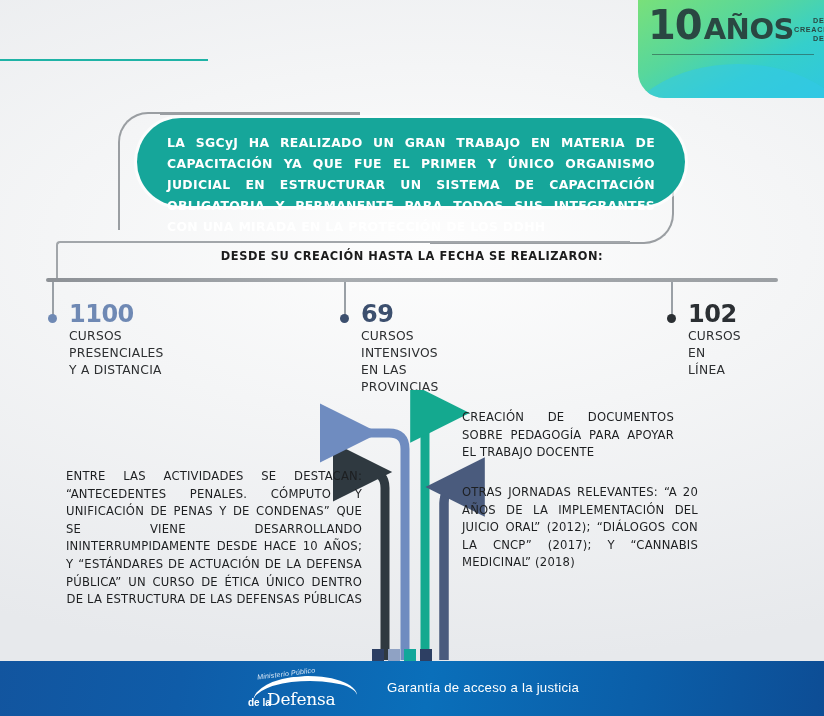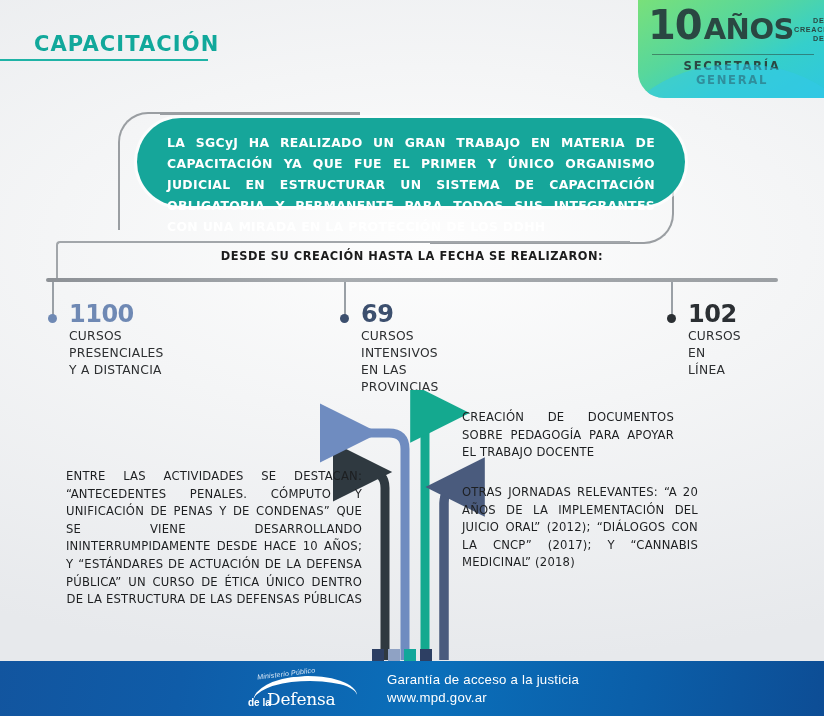--- a/index.html
+++ b/index.html
@@ -226,33 +226,31 @@
   }
   #footer-texts { color:#ffffff; }
   #footer-line1 { font-size:13.2px; letter-spacing:.25px; margin-bottom:3px; }
   #footer-line2 { font-size:13.2px; letter-spacing:.25px; }
 </style>
 </head>
 <body>
 
 <div id="page">
 
-  <div id="header-title">CAPACITACIÓN</div>
   <div id="header-rule"></div>
 
   <div id="logo-badge">
     <div id="logo-top">
       <span id="logo-10">10</span>
       <span id="logo-anios-wrap">
         <span id="logo-anios">AÑOS</span>
         <span id="logo-sub1">DE LA CREACIÓN DE LA</span>
       </span>
     </div>
     <div id="logo-divider"></div>
-    <div id="logo-sec">SECRETARÍA GENERAL</div>
     <div id="logo-sec2">DE CAPACITACIÓN Y JURISPRUDENCIA</div>
   </div>
 
   <div id="frame-left"></div>
   <div id="frame-left-top"></div>
   <div id="frame-right"></div>
   <div id="frame-right-bottom"></div>
   <div id="frame-step"></div>
   <div id="frame-step-top"></div>
 
@@ -326,18 +324,17 @@
   <div id="footer">
     <div id="footer-inner">
       <div id="mpd-logo">
         <div id="mpd-arc"></div>
         <div id="mpd-mp">Ministerio Público</div>
         <div id="mpd-dela">de la</div>
         <div id="mpd-defensa">Defensa</div>
       </div>
       <div id="footer-texts">
         <div id="footer-line1">Garantía de acceso a la justicia</div>
-        <div id="footer-line2">www.mpd.gov.ar</div>
       </div>
     </div>
   </div>
 
 </div>
 
 </body></html>

